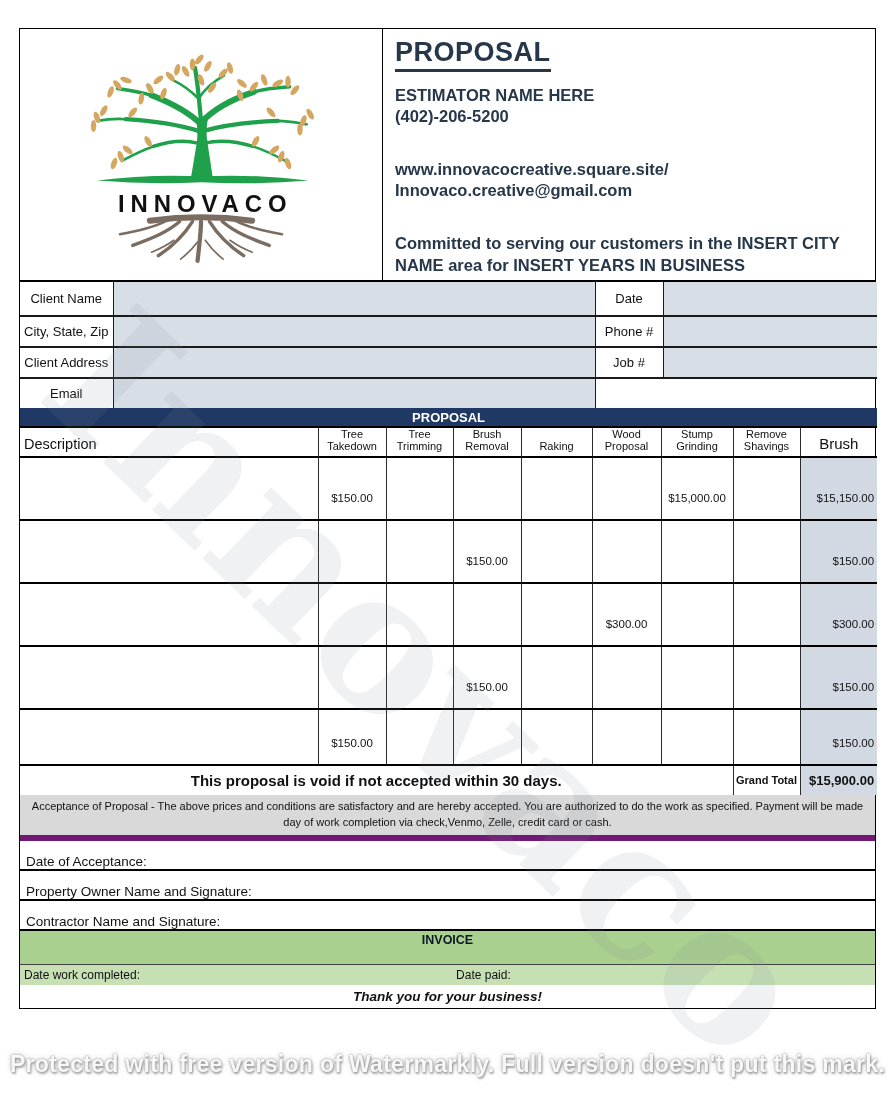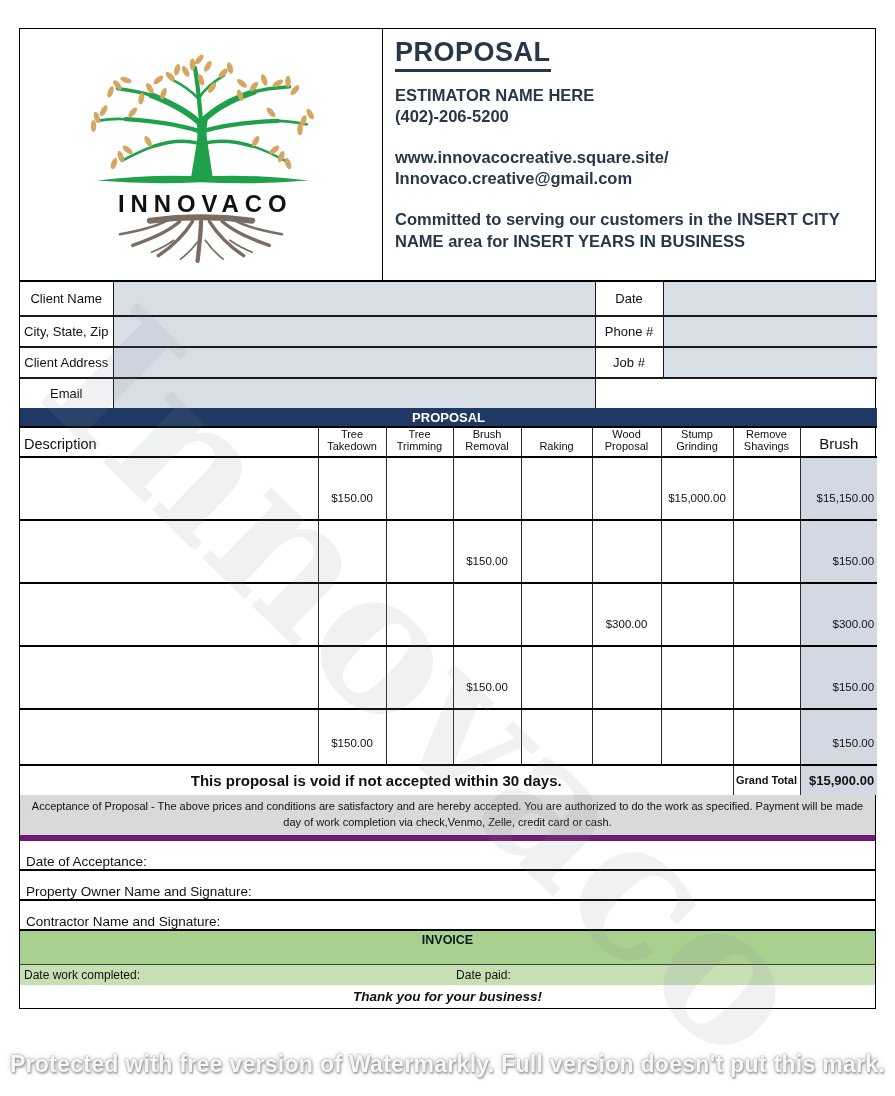--- a/index.html
+++ b/index.html
@@ -14,21 +14,21 @@
     border:1.5px solid #000; background:#fff;
   }
 
   
   .hdr { display:flex; height:253px; border-bottom:2px solid #000; }
   .hdr-left { width:363px; border-right:1.5px solid #000; display:flex; align-items:center; justify-content:center; }
   .hdr-right { flex:1; padding:8px 12px 0 12px; color:#26374a; }
   .title { display:inline-block; font-size:27px; font-weight:bold; letter-spacing:0.5px;
            border-bottom:3px solid #26374a; padding-bottom:1px; }
   .h-block { font-size:16.5px; font-weight:bold; line-height:1.28; }
-  .mt14 { margin-top:13px; } .mt20 { margin-top:20px; }
+  .mt14 { margin-top:13px; } .mt20 { margin-top:32px; }
 
   
   table { border-collapse:collapse; table-layout:fixed; width:100%; }
   .client td { border:1px solid #1a1a1a; border-top-width:2px; border-bottom-width:2px;
                font-size:13px; text-align:center; vertical-align:middle; }
   .client td:first-child { border-left:none; }
   .client td:last-child { border-right:none; }
   .client tr:first-child td { border-top:none; }
   .client tr:last-child td { border-bottom:none; }
   .fill { background:#d8dee6; }

